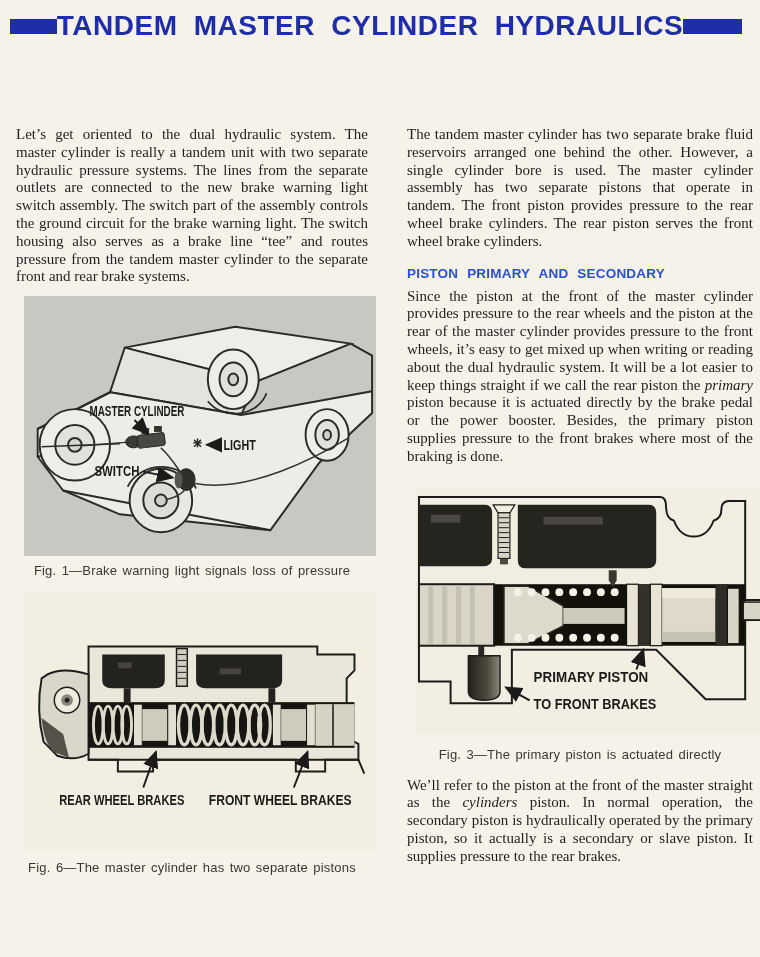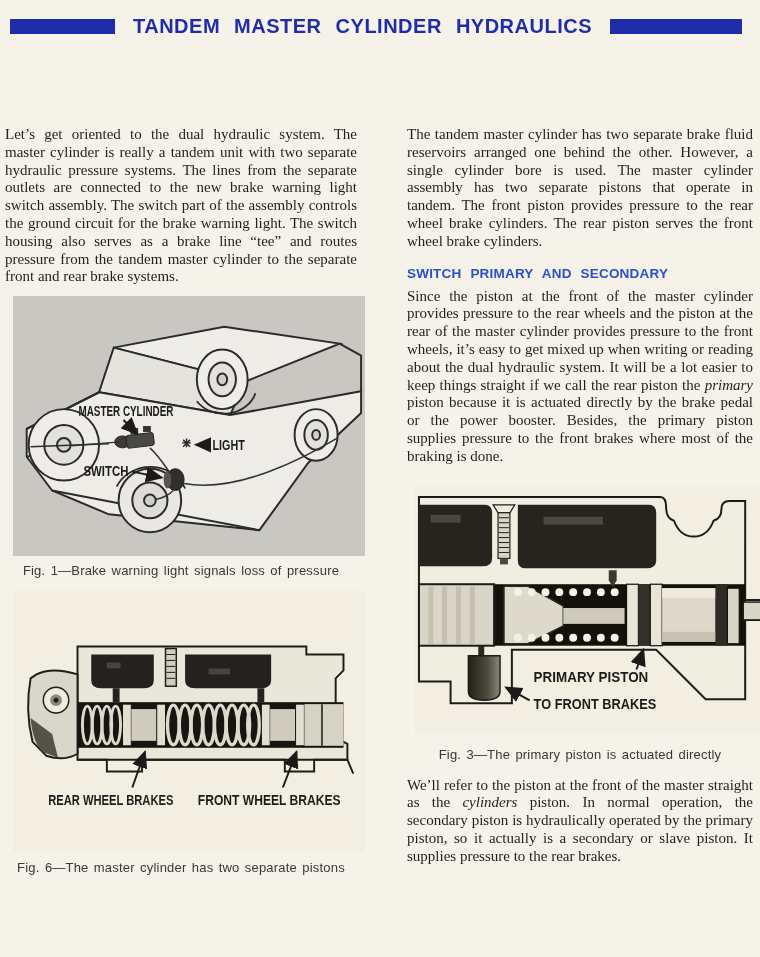--- a/index.html
+++ b/index.html
@@ -18,25 +18,25 @@
   .page-header{
     position:absolute; top:18px; left:10px; right:18px; height:16px;
     display:flex; align-items:center;
   }
   .hbar{height:15px; background:var(--header-blue);}
   .hbar.left{width:105px;}
   .hbar.right{width:132px;}
   .page-title{
     flex:1; text-align:center;
     font-family:"Liberation Sans", sans-serif;
-    font-size:20px; font-weight:bold; letter-spacing:.5px; word-spacing:8px;
+    font-size:28px; font-weight:bold; letter-spacing:.5px; word-spacing:8px;
     color:var(--header-blue); line-height:16px; white-space:nowrap;
   }
   .col{position:absolute; top:126px;}
-  .col-left{left:5px; width:352px;}
+  .col-left{left:16px; width:352px;}
   .col-right{left:407px; width:346px;}
   p.body-text{
     font-size:15px; line-height:17.8px; text-align:justify;
     color:var(--text);
   }
   h2.section-heading{
     font-family:"Liberation Sans", sans-serif;
     font-size:13.5px; font-weight:bold; letter-spacing:.2px; word-spacing:5px;
     color:var(--heading-blue);
   }
@@ -210,21 +210,21 @@
         </g>
       </svg>
     </div>
     <figcaption>Fig. 6—The master cylinder has two separate pistons</figcaption>
   </figure>
 </section>
 
 <section class="col col-right">
   <p class="body-text">The tandem master cylinder has two separate brake fluid reservoirs arranged one behind the other. However, a single cylinder bore is used. The master cylinder assembly has two separate pistons that operate in tandem. The front piston provides pressure to the rear wheel brake cylinders. The rear piston serves the front wheel brake cylinders.</p>
 
-  <h2 class="section-heading heading-think">SWITCH PRIMARY AND SECONDARY</h2>
+  <h2 class="section-heading heading-think">PISTON PRIMARY AND SECONDARY</h2>
 
   <p class="body-text p2"><span>Since the piston at the front of the master cylinder provides pressure to the rear wheels and the piston at the rear of the master cylinder provides pressure to the front wheels, it’s easy to get mixed up when writing or reading about the dual hydraulic system. It will be a lot easier to keep things straight if we call the rear piston the </span><i>primary</i><span> piston because it is actuated directly by the brake pedal or the power booster. Besides, the primary piston supplies pressure to the front brakes where most of the braking is done.</span></p>
 
   <figure class="fig3-figure">
     <div class="fig-art">
       <svg width="346" height="248" viewBox="0 0 350 250" preserveAspectRatio="none">
         <defs>
           <marker id="ah3" markerWidth="10" markerHeight="8" refX="8" refY="4" orient="auto">
             <path d="M0,0 L9,4 L0,8 Z" fill="#1c1b19"></path>
           </marker>

